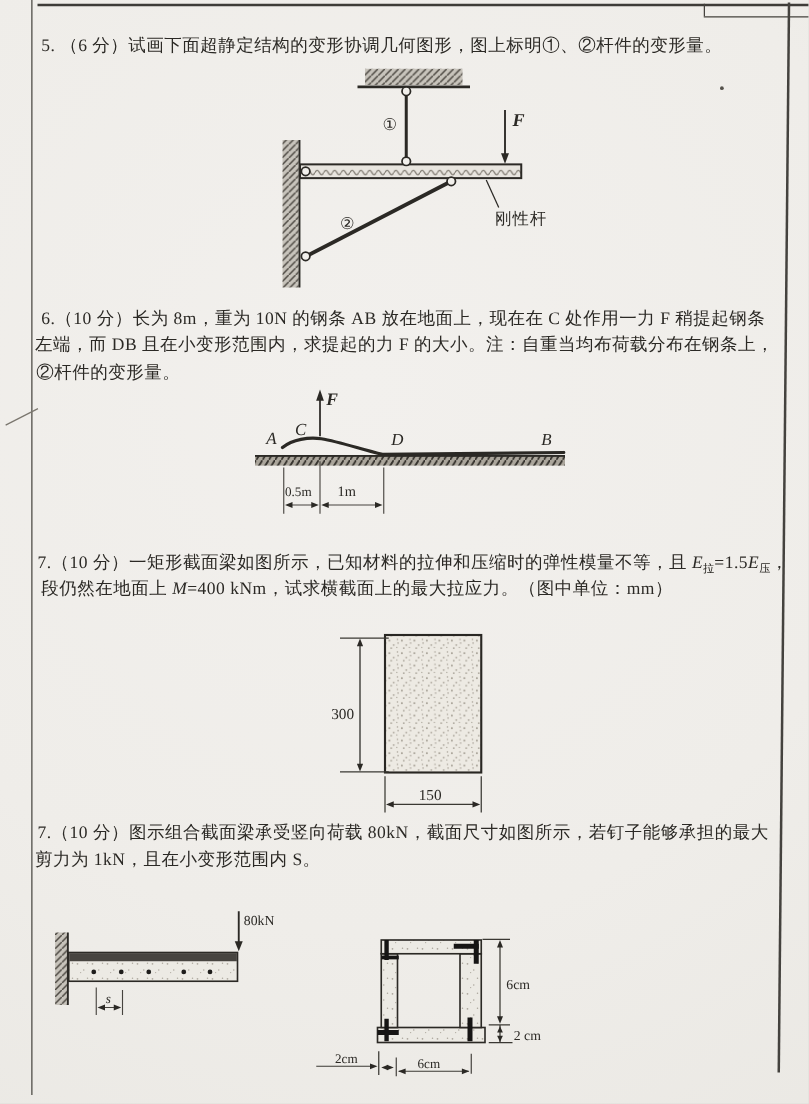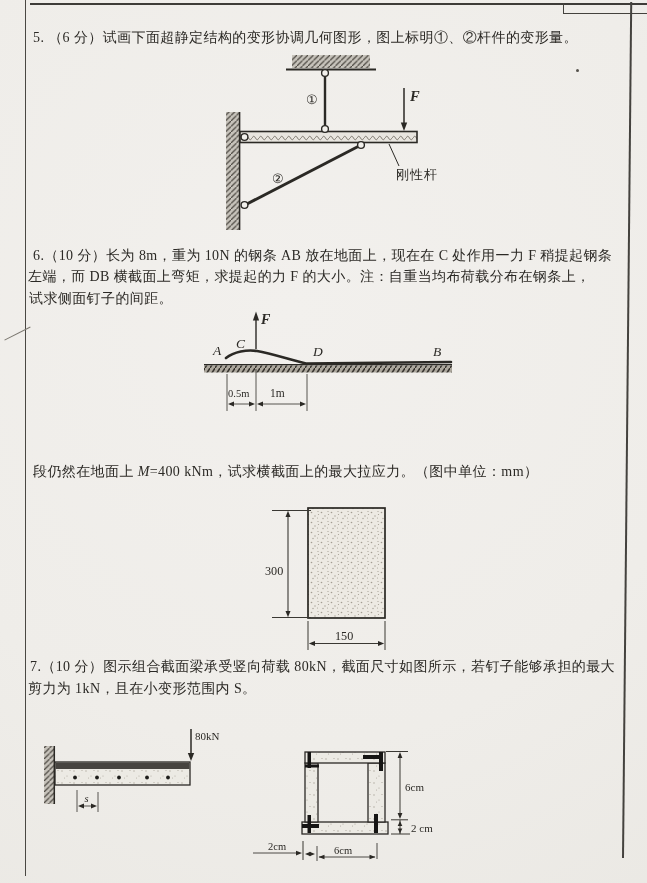--- a/index.html
+++ b/index.html
@@ -67,22 +67,22 @@
       <polygon points="404,131 400.8,122.5 407.2,122.5" fill="#2b2925"></polygon>
     </g>
     <text x="306" y="104" font-size="13">①</text>
     <text x="272" y="183" font-size="13">②</text>
     <text class="it bold" x="410" y="101" font-size="14.5">F</text>
     <line x1="389" y1="144" x2="399" y2="166" stroke="#2b2925" stroke-width="1"></line>
     <text x="396" y="179" font-size="13" letter-spacing="1">刚性杆</text>
   </svg>
 
   <div class="tline" style="left:33px;top:247px">6.（10 分）长为 8m，重为 10N 的钢条 AB 放在地面上，现在在 C 处作用一力 F 稍提起钢条</div>
-  <div class="tline" style="left:28px;top:268px">左端，而 DB 横截面上弯矩，求提起的力 F 的大小。注：自重当均布荷载分布在钢条上，</div>
-  <div class="tline" style="left:29px;top:290px">试求侧面钉子的间距。</div>
+  <div class="tline" style="left:28px;top:268px">左端，而 DB 且在小变形范围内，求提起的力 F 的大小。注：自重当均布荷载分布在钢条上，</div>
+  <div class="tline" style="left:29px;top:290px">②杆件的变形量。</div>
 
   <svg class="fig" style="left:195px;top:305px" width="275" height="110" viewBox="195 305 275 110">
     <defs>
       <pattern id="ghatchP6" width="5" height="8" patternUnits="userSpaceOnUse">
         <rect width="5" height="8" fill="#aba69c"></rect>
         <path d="M0,8 L5,0" stroke="#35322d" stroke-width="1.5"></path>
       </pattern>
     </defs>
     <g>
       <line x1="204" y1="364.8" x2="452" y2="364.8" stroke="#2b2925" stroke-width="1.6"></line>
@@ -108,20 +108,23 @@
     <g fill="#2b2925">
       <polygon points="228,404 234,401.6 234,406.4"></polygon>
       <polygon points="255,404 249,401.6 249,406.4"></polygon>
       <polygon points="257,404 263,401.6 263,406.4"></polygon>
       <polygon points="306,404 300,401.6 300,406.4"></polygon>
     </g>
     <text x="228" y="397" font-size="10.5">0.5m</text>
     <text x="270" y="397" font-size="11.5">1m</text>
   </svg>
 
+  <div class="tline" style="left:30px;top:442px">
+    <span>7.（10 分）一矩形截面梁如图所示，已知材料的拉伸和压缩时的弹性模量不等，且 </span><span class="var">E</span><sub>拉</sub><span>=1.5</span><span class="var">E</span><sub>压</sub><span>，</span>
+  </div>
   <div class="tline" style="left:33px;top:463px">
     <span>段仍然在地面上 </span><span class="var">M</span><span>=400 kNm，试求横截面上的最大拉应力。（图中单位：mm）</span>
   </div>
 
   <svg class="fig" style="left:258px;top:498px" width="145" height="158" viewBox="258 498 145 158">
     <defs>
       <pattern id="stipP7" width="10" height="10" patternUnits="userSpaceOnUse">
         <rect width="10" height="10" fill="#edeae3"></rect>
         <circle cx="1.5" cy="2.5" r="0.8" fill="#a39d92"></circle>
         <circle cx="5" cy="6" r="0.7" fill="#a39d92"></circle>

